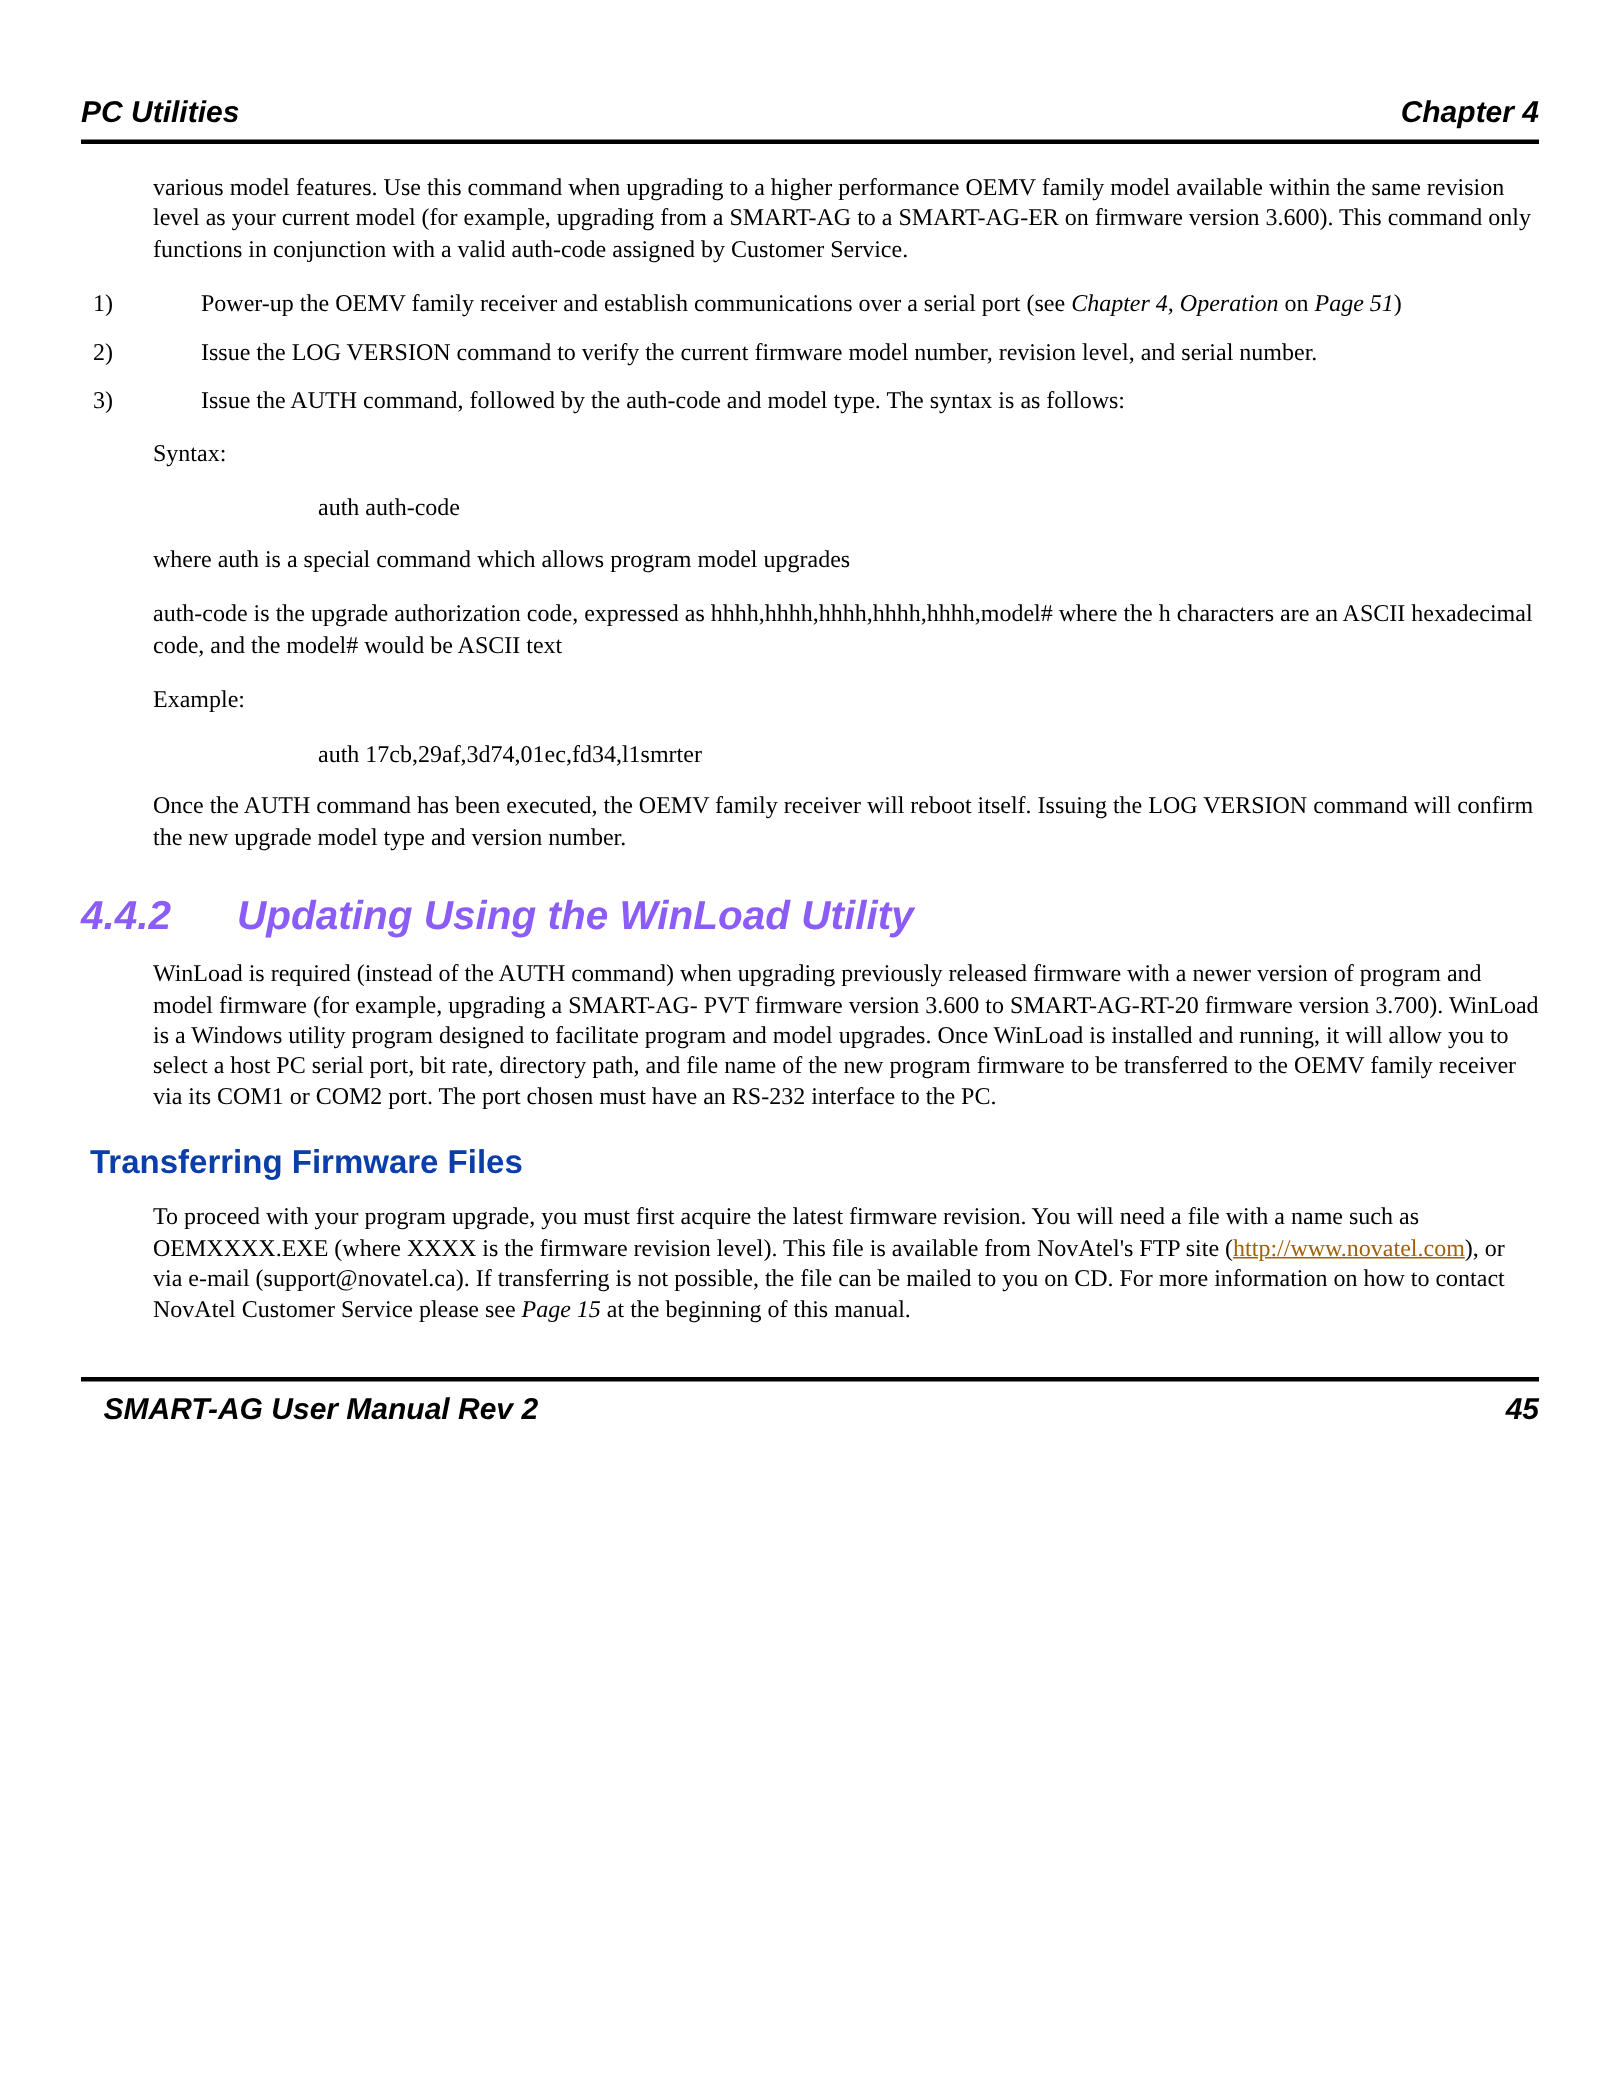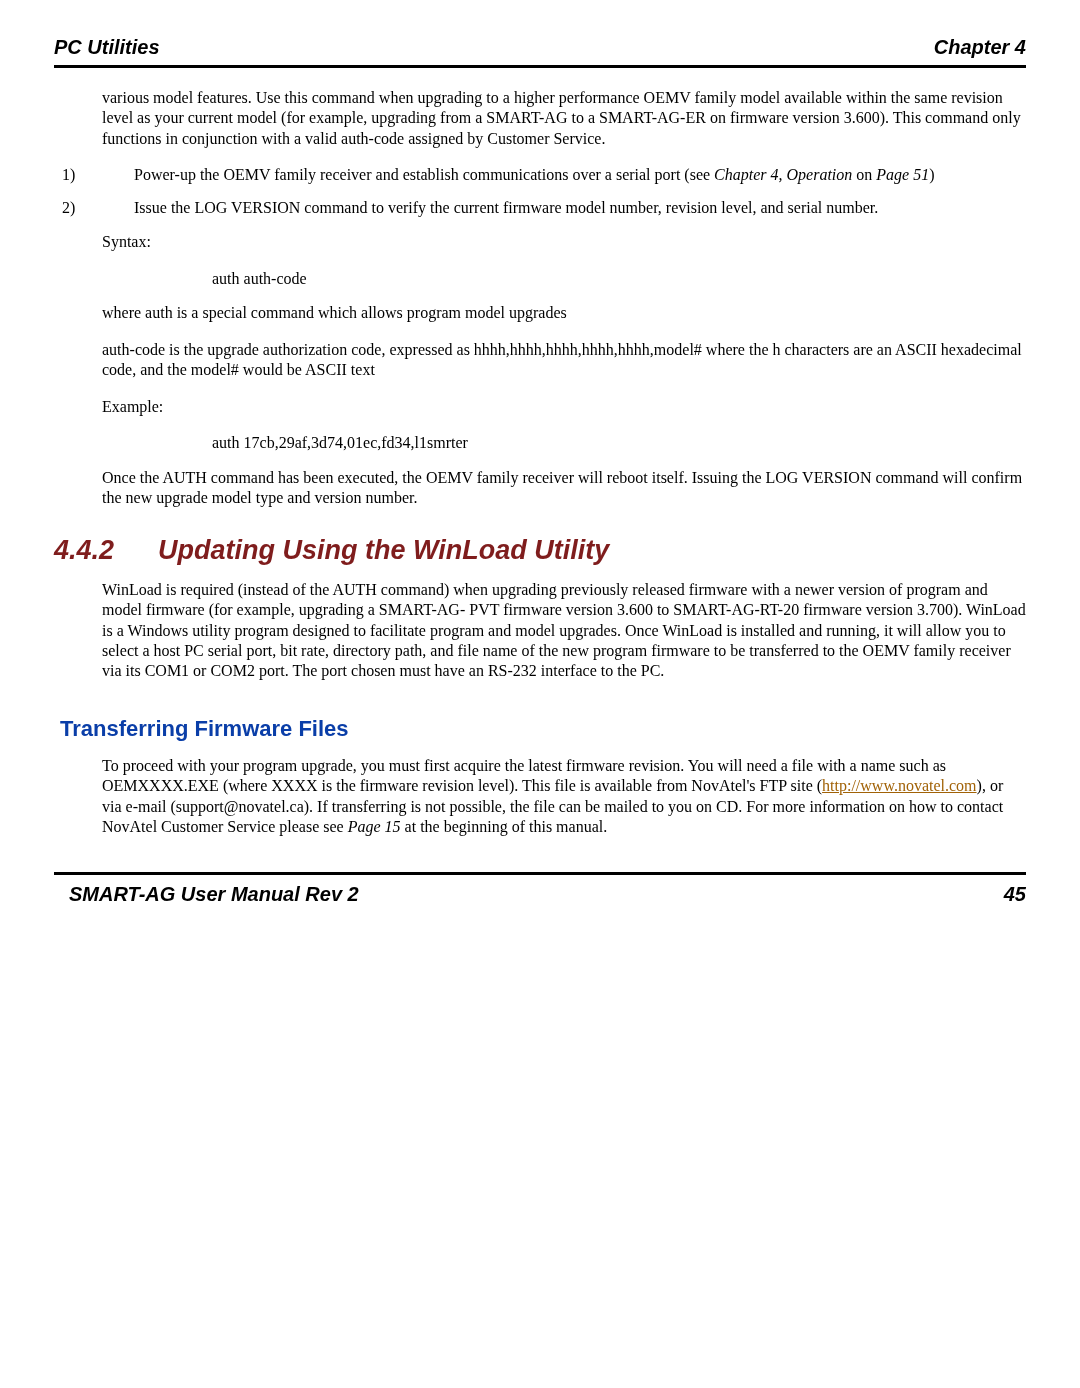--- a/index.html
+++ b/index.html
@@ -15,20 +15,21 @@
     box-sizing: border-box;
   }
   .header-row {
     display: flex;
     justify-content: space-between;
     font-family: Arial, Helvetica, sans-serif;
     font-style: italic;
     font-weight: bold;
     font-size: 20px;
     margin-bottom: 6px;
+    margin-top: 28px;
   }
   .thick-rule {
     border: none;
     border-top: 3px solid #000;
     margin: 0 0 20px 0;
   }
   .body-text {
     margin-left: 48px;
     font-size: 16px;
     line-height: 1.28;
@@ -37,31 +38,31 @@
   .olist { list-style: none; padding: 0; margin: 0 0 14px 0; }
   .olist li { padding-left: 40px; text-indent: -40px; margin-bottom: 12px; }
   .ol-num { display: inline-block; width: 28px; }
   .italic { font-style: italic; }
   .bold-sans { font-family: Arial, Helvetica, sans-serif; font-weight: bold; }
   .indent-code { margin-left: 110px; margin-bottom: 14px; }
   .h2 {
     font-family: Arial, Helvetica, sans-serif;
     font-weight: bold;
     font-style: italic;
-    color: #7f1d1d;
+    color: #8b5cf6;
     font-size: 27px;
     margin: 26px 0 14px 0;
   }
   .h2-num { display:inline-block; width: 104px; }
   .h3 {
     font-family: Arial, Helvetica, sans-serif;
     font-weight: bold;
     color: #0a3ea8;
     font-size: 22px;
-    margin: 34px 0 14px 6px;
+    margin: 20px 0 14px 6px;
   }
   .link { color: #a16207; text-decoration: underline; }
   .footer-rule {
     border: none;
     border-top: 3px solid #000;
     margin: 34px 0 8px 0;
   }
   .footer-row {
     display: flex;
     justify-content: space-between;
@@ -89,20 +90,24 @@
 
 
     <ol class="olist">
       <li>
         <span class="ol-num">1)</span>
         <span>Power-up the OEMV family receiver and establish communications over a serial port (see </span><span class="italic">Chapter 4, Operation</span><span> on </span><span class="italic">Page 51</span><span>)</span>
       </li>
       <li>
         <span class="ol-num">2)</span>
         <span>Issue the LOG VERSION command to verify the current firmware model number, revision level, and serial number.</span>
+      </li>
+      <li>
+        <span class="ol-num">3)</span>
+        <span>Issue the AUTH command, followed by the auth-code and model type. The syntax is as follows:</span>
       </li>
     </ol>
 
     <p class="para">Syntax:</p>
     <p class="para indent-code">auth auth-code</p>
 
     <p class="para">where auth is a special command which allows program model upgrades</p>
 
     <p class="para">auth-code is the upgrade authorization code, expressed as hhhh,hhhh,hhhh,hhhh,hhhh,model# where the h characters are an ASCII hexadecimal code, and the model# would be ASCII text</p>
 

